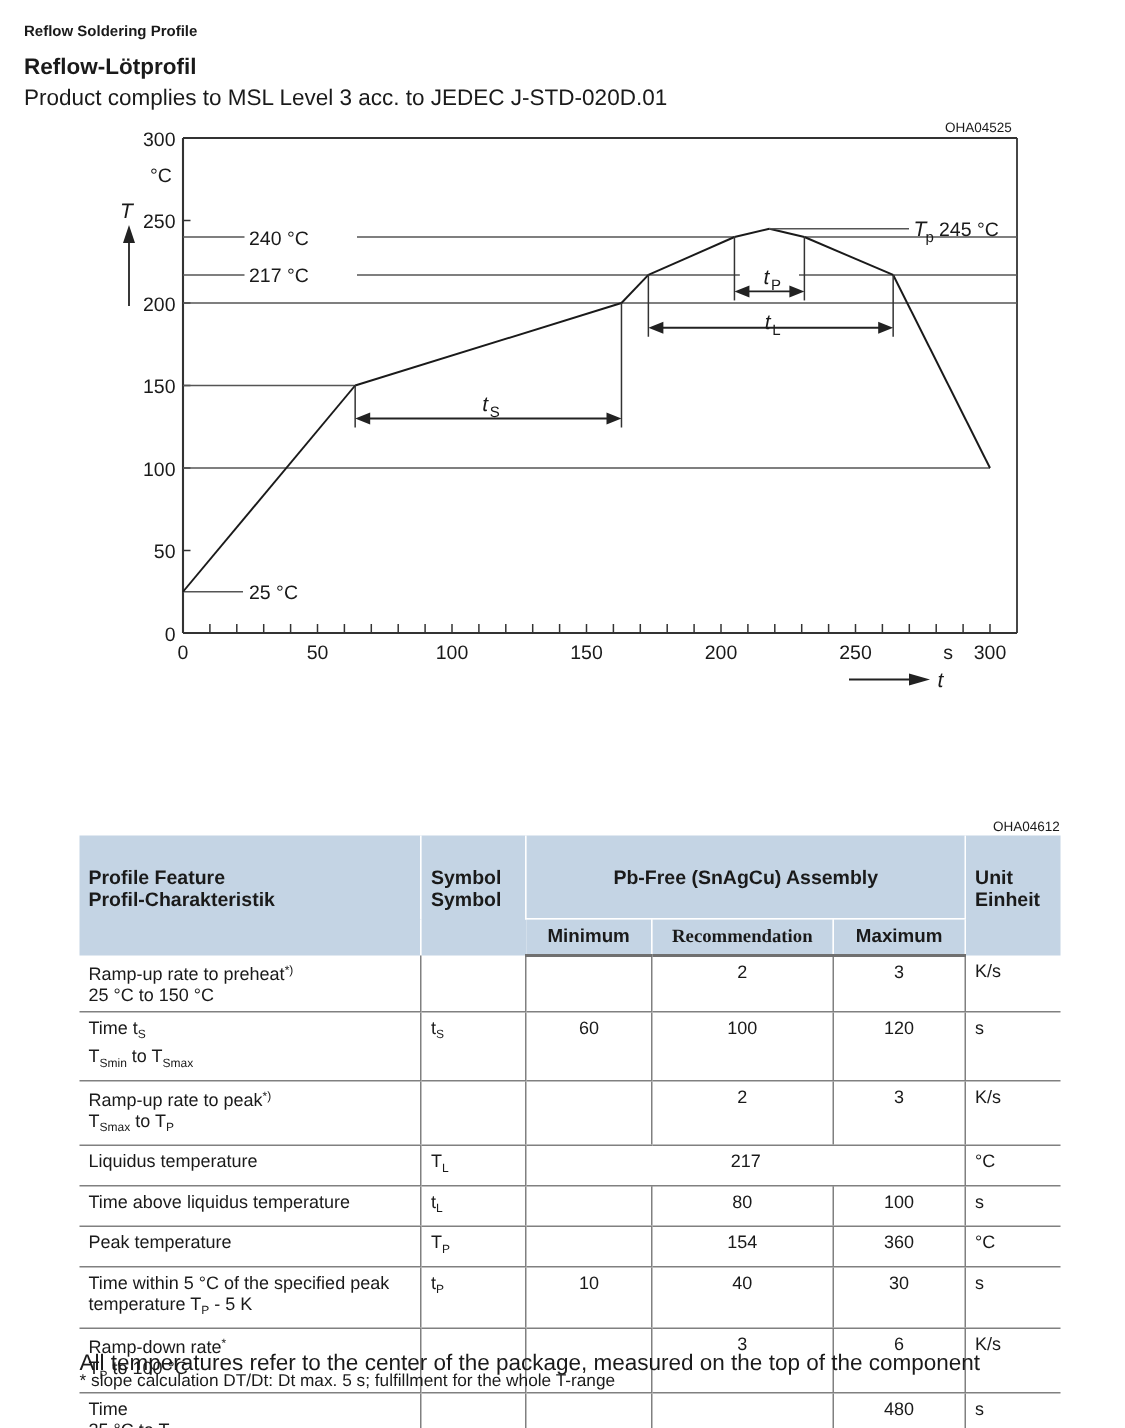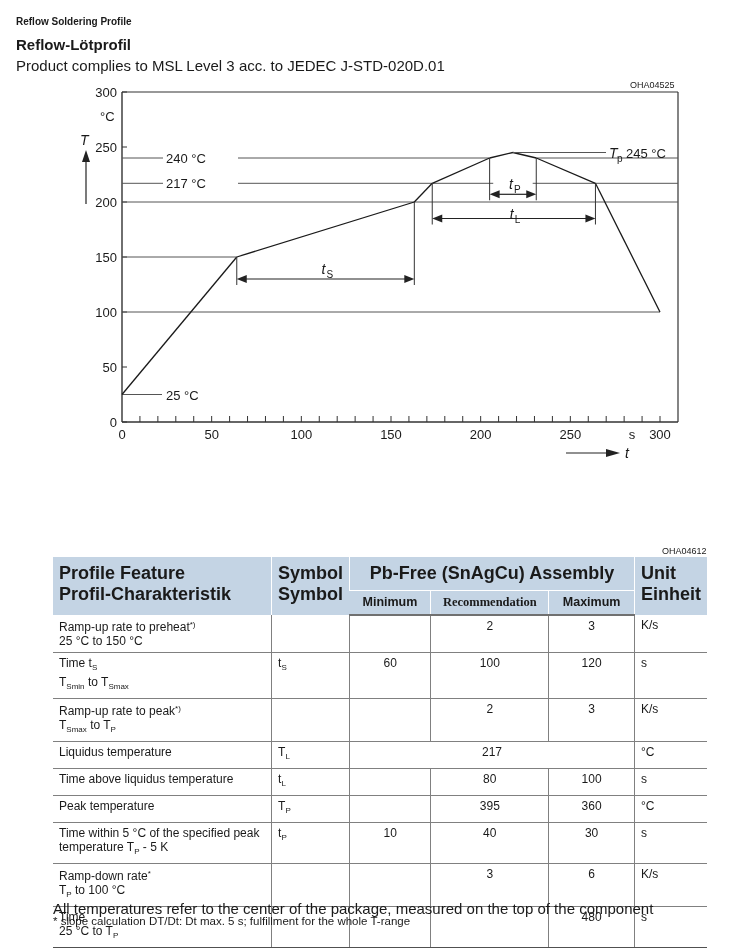--- a/index.html
+++ b/index.html
@@ -5,21 +5,21 @@
   html, body { margin:0; padding:0; background:#ffffff; }
   body { width:750px; height:952px; position:relative; font-family:"Liberation Sans", sans-serif; color:#1a1a1a; overflow:hidden; }
   .title1 { position:absolute; left:16px; top:16px; font-size:10px; font-weight:bold; }
   .title2 { position:absolute; left:16px; top:36px; font-size:15px; font-weight:bold; }
   .subtitle { position:absolute; left:16px; top:57px; font-size:15px; }
   #chart { position:absolute; left:0; top:0; }
   #chart text { font-family:"Liberation Sans", sans-serif; fill:#1a1a1a; }
   .code-top { position:absolute; left:630px; top:80px; font-size:9px; }
   .code-table { position:absolute; left:662px; top:546px; font-size:9px; }
   table.spec { position:absolute; left:53px; top:557px; width:654px; border-collapse:collapse; font-size:12px; }
-  table.spec th { background:#c4d4e4; font-weight:bold; text-align:left; vertical-align:top; padding:6px 6px; font-size:18px; border-left:1px solid #ffffff; }
+  table.spec th { background:#c4d4e4; font-weight:bold; text-align:left; vertical-align:top; padding:20px 6px; font-size:13px; border-left:1px solid #ffffff; }
   table.spec th:first-child { border-left:none; }
   table.spec th.grp { text-align:center; border-bottom:1px solid #ffffff; }
   table.spec th.sub { text-align:center; font-size:12.5px; padding:4px 4px;margin-top:19px; }
   table.spec thead tr:last-child th { border-bottom:2px solid #707070; }
   table.spec td { border-bottom:1px solid #808080; border-left:1px solid #808080; padding:3px 6px 4px 6px; vertical-align:top; line-height:14px; }
   table.spec td:first-child { border-left:none; }
   table.spec td.num { text-align:center; }
   table.spec tbody tr:last-child td { border-bottom:1px solid #505050; }
   sub { font-size:8px; vertical-align:-3px; }
   sup { font-size:8px; vertical-align:4px; }
@@ -232,21 +232,21 @@
         <td class="num">80</td>
         <td class="num">100</td>
         <td>s</td>
       </tr>
       <tr>
         <td>
           <div><span>Peak temperature</span></div>
         </td>
         <td><span>T</span><sub>P</sub></td>
         <td class="num"></td>
-        <td class="num">395</td>
+        <td class="num">154</td>
         <td class="num">360</td>
         <td>°C</td>
       </tr>
       <tr>
         <td>
           <div><span>Time within 5 °C of the specified peak</span></div>
           <div><span>temperature T</span><sub>P</sub><span> - 5 K</span></div>
         </td>
         <td><span>t</span><sub>P</sub></td>
         <td class="num">10</td>

